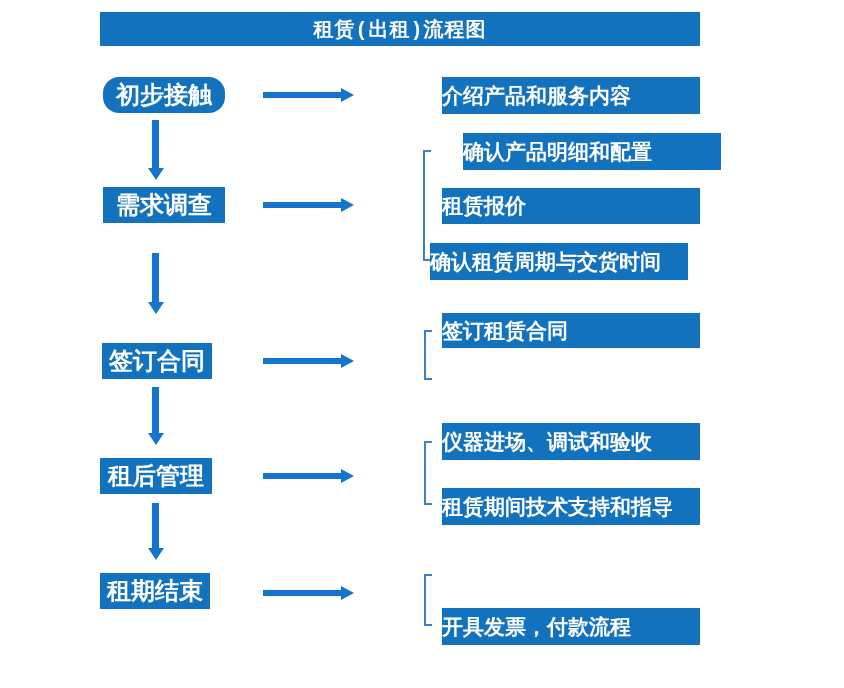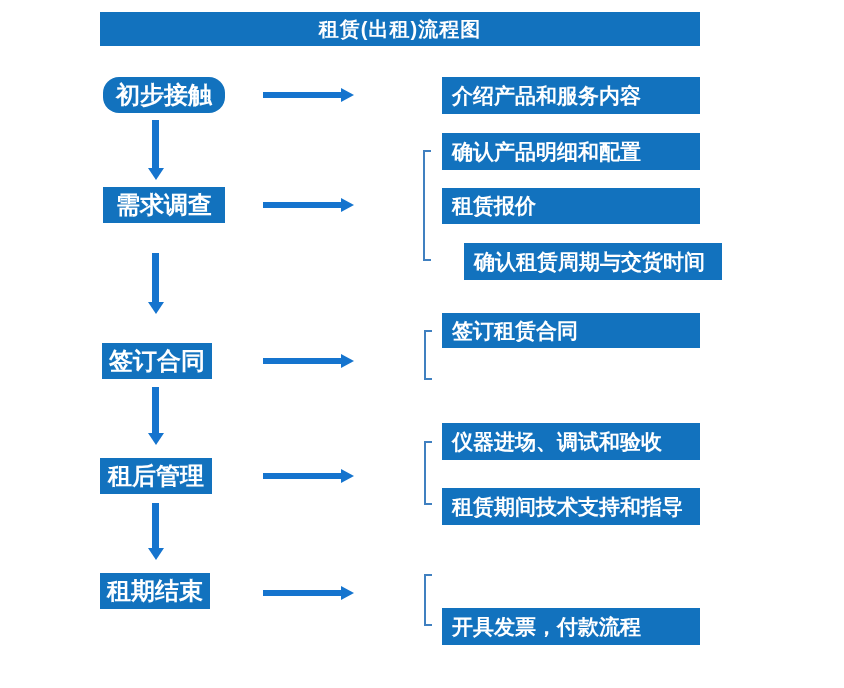--- a/index.html
+++ b/index.html
@@ -5,21 +5,21 @@
   :root{
     --primary:#1272BE;
     --arrow:#1574CE;
     --bracket:#4080C0;
   }
   html,body{margin:0;padding:0;background:#ffffff;}
   .canvas{
     position:relative;
     width:747px;height:688px;
     background:#ffffff;
-    font-family:Liberation Sans, sans-serif;
+    font-family:Liberation Mono, monospace;
     overflow:hidden;
   }
   .box{
     position:absolute;
     background:var(--primary);
     color:#ffffff;
     font-weight:bold;
     display:flex;
     align-items:center;
     box-sizing:border-box;
@@ -28,21 +28,20 @@
   .title-bar{
     justify-content:center;
     font-size:20px;
     letter-spacing:1px;
   }
   .step{
     justify-content:center;
     font-size:24px;
   }
   .detail{
-    padding-left:10px;
     font-size:21px;
   }
   .h-arrow{
     position:absolute;
     width:91px;height:14px;
     display:flex;align-items:center;
   }
   .h-stem{height:6px;flex:1;background:var(--arrow);}
   .h-head{
     width:0;height:0;
@@ -123,23 +122,23 @@
       <div class="h-head"></div>
     </div>
 
   <div class="bracket" style="left:423px;top:150px;height:111px;"></div>
   <div class="bracket" style="left:424px;top:330px;height:50px;"></div>
   <div class="bracket" style="left:424px;top:441px;height:64px;"></div>
   <div class="bracket" style="left:424px;top:574px;height:52px;"></div>
 
   <div class="box detail" style="left:442px;top:77px;width:258px;height:37px;">介绍产品和服务内容</div>
 
-  <div class="box detail" style="left:442px;top:133px;width:258px;height:37px;">确认产品明细和配置</div>
+  <div class="box detail" style="left:463px;top:133px;width:258px;height:37px;">确认产品明细和配置</div>
   <div class="box detail" style="left:442px;top:188px;width:258px;height:36px;">租赁报价</div>
-  <div class="box detail" style="left:464px;top:243px;width:258px;height:37px;">确认租赁周期与交货时间</div>
+  <div class="box detail" style="left:430px;top:243px;width:258px;height:37px;">确认租赁周期与交货时间</div>
 
   <div class="box detail" style="left:442px;top:313px;width:258px;height:35px;">签订租赁合同</div>
 
   <div class="box detail" style="left:442px;top:423px;width:258px;height:37px;">仪器进场、调试和验收</div>
   <div class="box detail" style="left:442px;top:488px;width:258px;height:37px;">租赁期间技术支持和指导</div>
 
   <div class="box detail" style="left:442px;top:608px;width:258px;height:37px;">开具发票，付款流程</div>
 
 </div>
 

